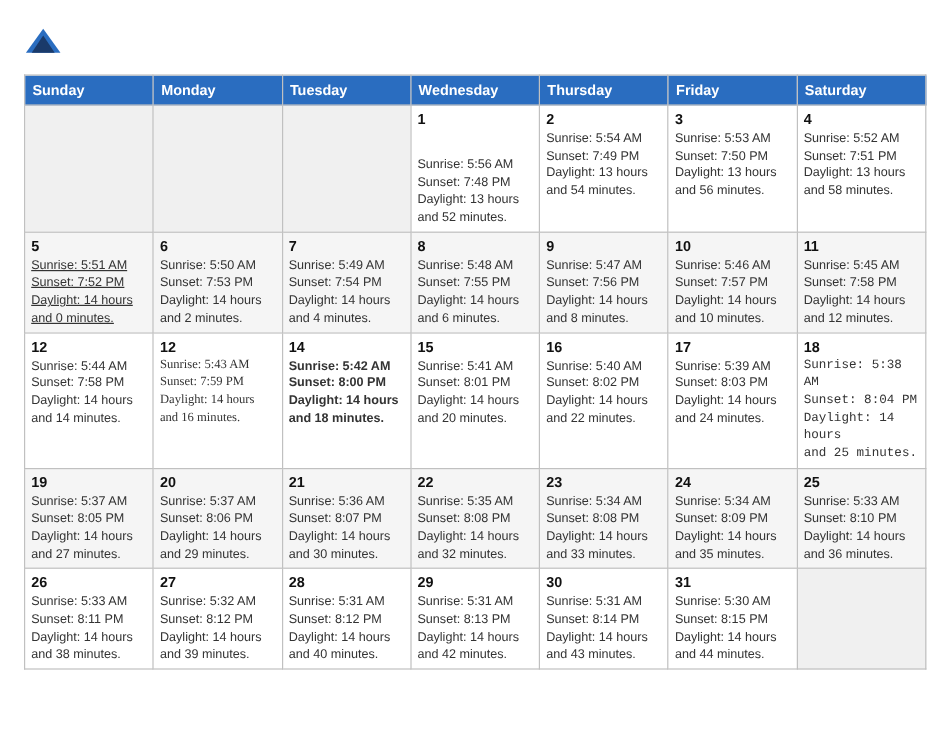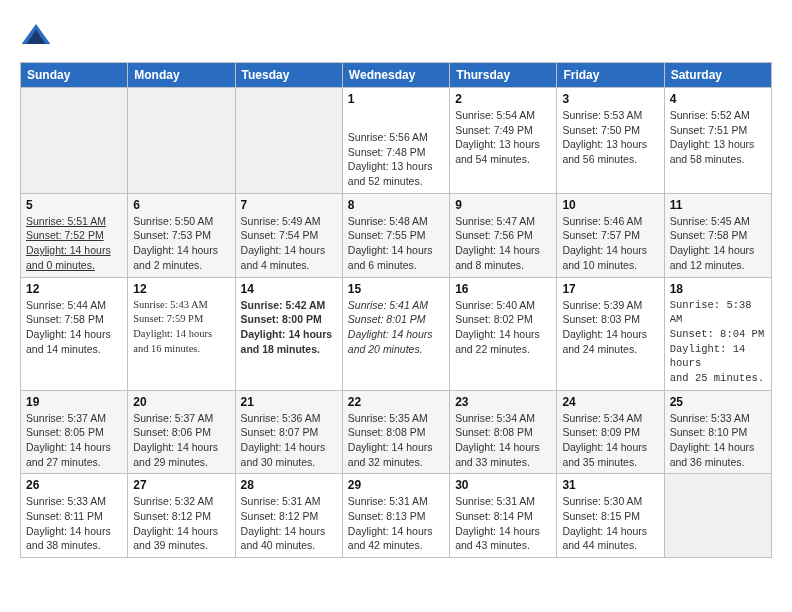--- a/index.html
+++ b/index.html
@@ -219,21 +219,21 @@
         </td>
         <td>
           <div class="day-num">14</div>
           <div class="day-info" style="white-space: pre-line; font-weight: bold;">Sunrise: 5:42 AM
 Sunset: 8:00 PM
 Daylight: 14 hours
 and 18 minutes.</div>
         </td>
         <td>
           <div class="day-num">15</div>
-          <div class="day-info" style="white-space: pre-line; font-style: italic;">Sunrise: 5:41 AM
+          <div class="day-info" style="white-space: pre-line;">Sunrise: 5:41 AM
 Sunset: 8:01 PM
 Daylight: 14 hours
 and 20 minutes.</div>
         </td>
         <td>
           <div class="day-num">16</div>
           <div class="day-info" style="white-space: pre-line;">Sunrise: 5:40 AM
 Sunset: 8:02 PM
 Daylight: 14 hours
 and 22 minutes.</div>

